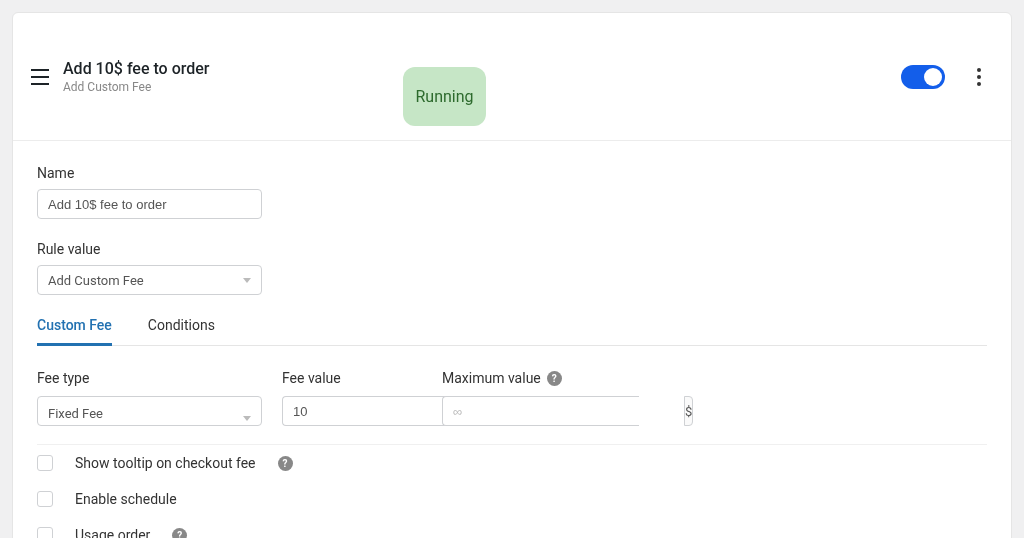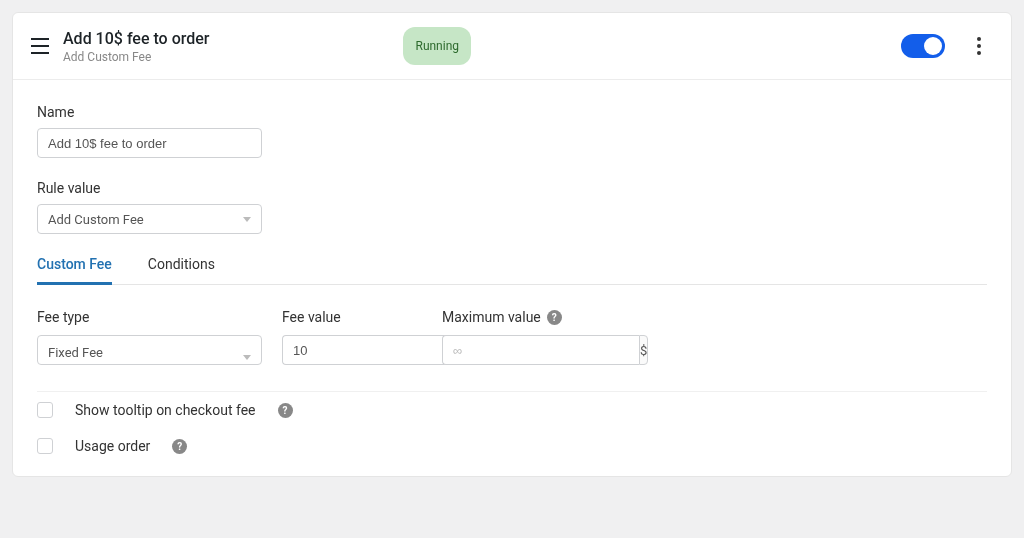--- a/index.html
+++ b/index.html
@@ -34,24 +34,25 @@
     cursor: pointer;
     flex-shrink: 0;
   }
   .hamburger span { display:block; height:2px; background:#1d2327; width:100%; }
   .title-block { flex: 0 0 auto; margin-right: 40px; }
   .title { font-size: 16px; font-weight: 500; color:#1d2327; }
   .subtitle { font-size: 12px; color:#888; margin-top:2px; }
   .status-pill {
     background: #c6e6c6;
     color: #2d6a2d;
-    font-size: 12px;
-    padding: 12px 12px;
+    font-size: 16px;
+    padding: 20px 12px;
     border-radius: 12px;
     margin-left: 140px;
+    margin-top: 40px;
   }
   .header-spacer { flex:1; }
   .toggle {
     width: 44px;
     height: 24px;
     background: #135eea;
     border-radius: 12px;
     position: relative;
     cursor: pointer;
     flex-shrink:0;
@@ -119,30 +120,31 @@
   .tab.active {
     color:#2271b1;
     border-bottom:3px solid #2271b1;
     margin-bottom:-1px;
     font-weight:500;
   }
 
   .fee-row {
     display:flex;
     gap:20px;
-    padding-bottom:26px;
+    padding-bottom:18px;
     border-bottom:1px solid #f0f0f0;
   }
   .fee-col { display:flex; flex-direction:column; }
   .fee-label { font-size:14px; color:#333; margin-bottom:10px; display:flex; align-items:center; gap:6px;}
   .fee-select { width:225px;align-items:flex-end; }
   .input-group {
     display:flex;
     width:140px;
     height:30px;
+    gap:45px;
   }
   .input-group input {
     flex:1;
     border:1px solid #cfd1d4;
     border-right:none;
     border-radius:4px 0 0 4px;
     padding:4px 10px;
     font-size:13px;
     color:#555;
   }
@@ -262,20 +264,24 @@
       </div>
 
     </div>
 
     <div class="check-row">
       <div class="checkbox"></div>
       <span>Show tooltip on checkout fee</span>
       <span class="help-icon">?</span>
     </div>
 
+    <div class="check-row">
+      <div class="checkbox"></div>
+      <span>Enable schedule</span>
+    </div>
 
     <div class="check-row">
       <div class="checkbox"></div>
       <span>Usage order</span>
       <span class="help-icon">?</span>
     </div>
 
   </div>
 </div>
 

